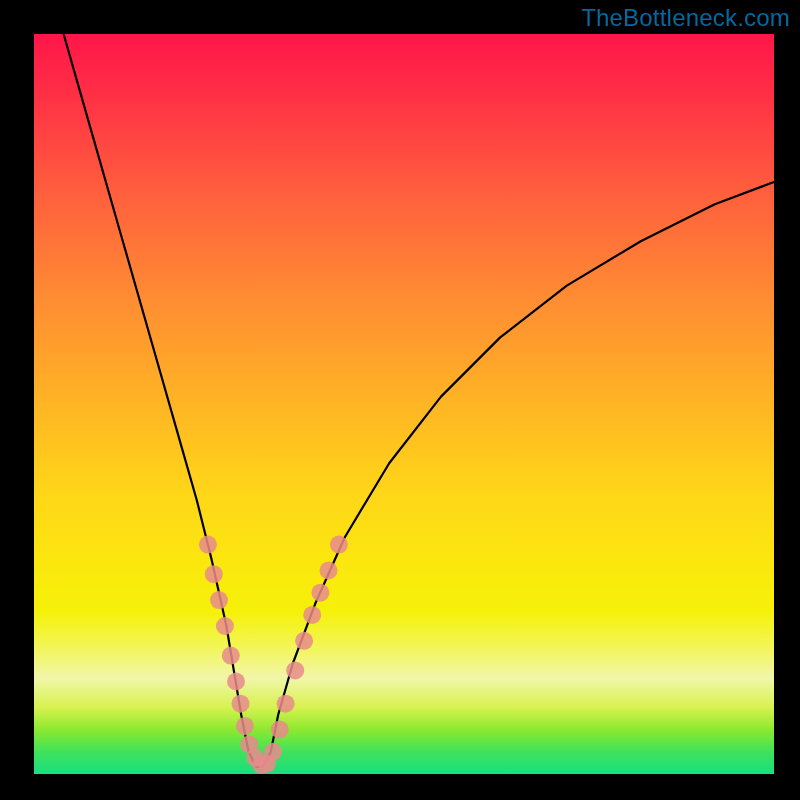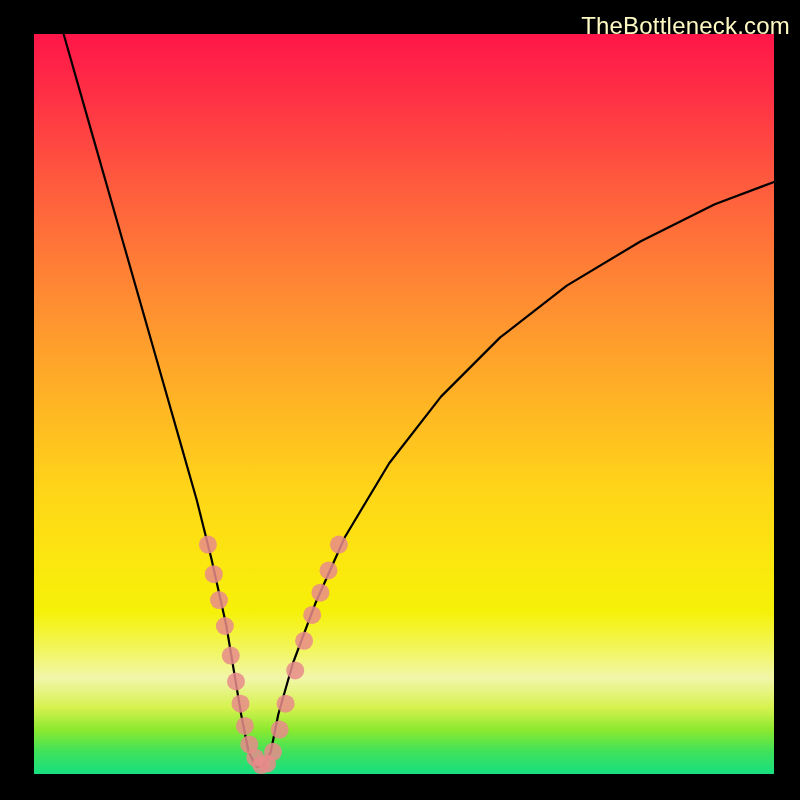--- a/index.html
+++ b/index.html
@@ -12,23 +12,23 @@
     font-family: Arial, Helvetica, sans-serif;
   }
   .frame {
     position: relative;
     width: 800px;
     height: 800px;
     background: #000;
   }
   .watermark {
     position: absolute;
-    top: 12px;
+    top: 4px;
     right: 10px;
-    color: #fef9c3;
+    color: #0369a1;
     font-size: 24px;
     font-weight: 500;
     letter-spacing: 0.2px;
     z-index: 10;
   }
   .plot-area {
     position: absolute;
     left: 34px;
     top: 34px;
     width: 740px;

